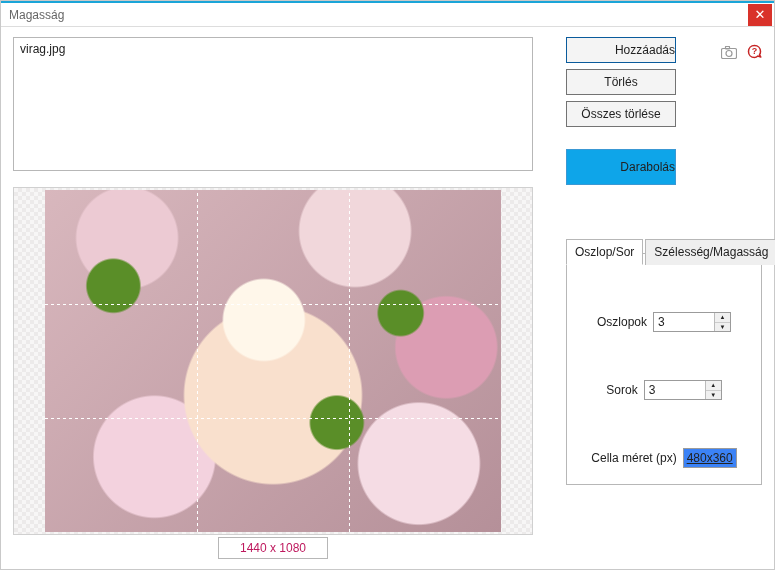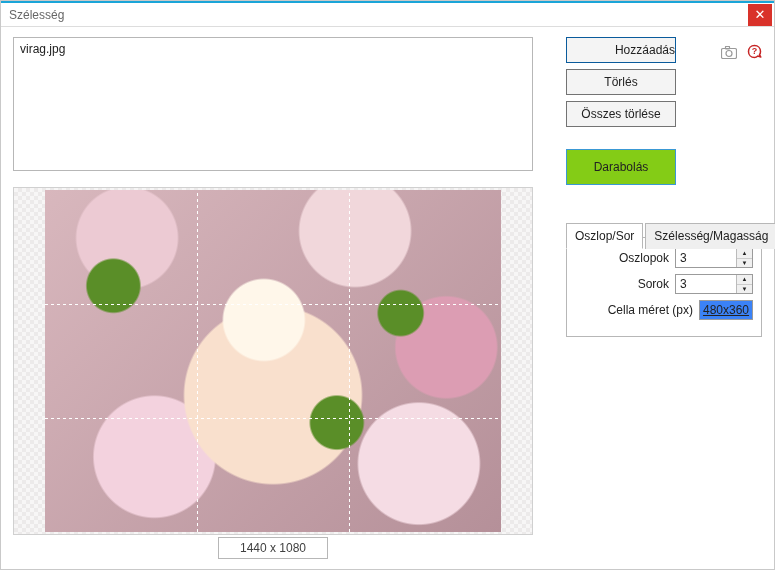--- a/index.html
+++ b/index.html
@@ -123,21 +123,21 @@
   .dimbox {
     border: 1px solid #b7b7b7;
     background: #fff;
     height: 20px;
     width: 108px;
     display: flex;
     align-items: center;
     justify-content: center;
     margin: 2px auto 0 auto;
     font-size: 12px;
-    color: #404040;
+    color: #be185d;
   }
 
   
   .btnrow {
     display: flex;
     align-items: center;
     gap: 10px;
   }
   .btn {
     width: 108px;
@@ -152,23 +152,24 @@
     font-size: 12px;
   }
   .btn.primary {
     border: 1.8px solid #0a5b9c;
     justify-content: flex-end;
   }
   .btn.highlight {
     width: 108px;
     height: 34px;
     border: 1.8px solid #3a98d4;
-    background: #84cc16;
+    background: #0ea5e9;
     margin-top: 16px;
-    margin-bottom: 0;
+    margin-bottom: 16px;
+    justify-content: flex-end;
   }
   .icon {
     font-size: 15px;
     cursor: pointer;
   }
   .help-icon {
     color: #c62424;
     font-size: 15px;
   }
 
@@ -200,23 +201,24 @@
     border: 1px solid #b7b7b7;
     border-top: none;
     flex: 1;
     height: 296px;
     padding: 10px 8px;
     box-sizing: border-box;
   }
   .formrow {
     display: flex;
     align-items: center;
-    justify-content: flex-end;
+    justify-content: center;
     margin-bottom: 6px;
     gap: 6px;
+    margin-top: 48px;
   }
   .formrow label {
     font-size: 12px;
     text-align: right;
   }
   .spinner {
     width: 78px;
     height: 20px;
     border: 1px solid #9b9b9b;
     display: flex;
@@ -259,21 +261,21 @@
     background: #3b82f6;
     text-decoration: underline;
   }
 </style>
 </head>
 <body>
 
 <div class="window">
 
   <div class="titlebar">
-    <span class="titlebar-text">Szélesség</span>
+    <span class="titlebar-text">Magasság</span>
     <div class="close-btn">
       <span>✕</span>
     </div>
   </div>
 
   <div class="content">
 
     <div class="left">
 
       <div class="filelist">

